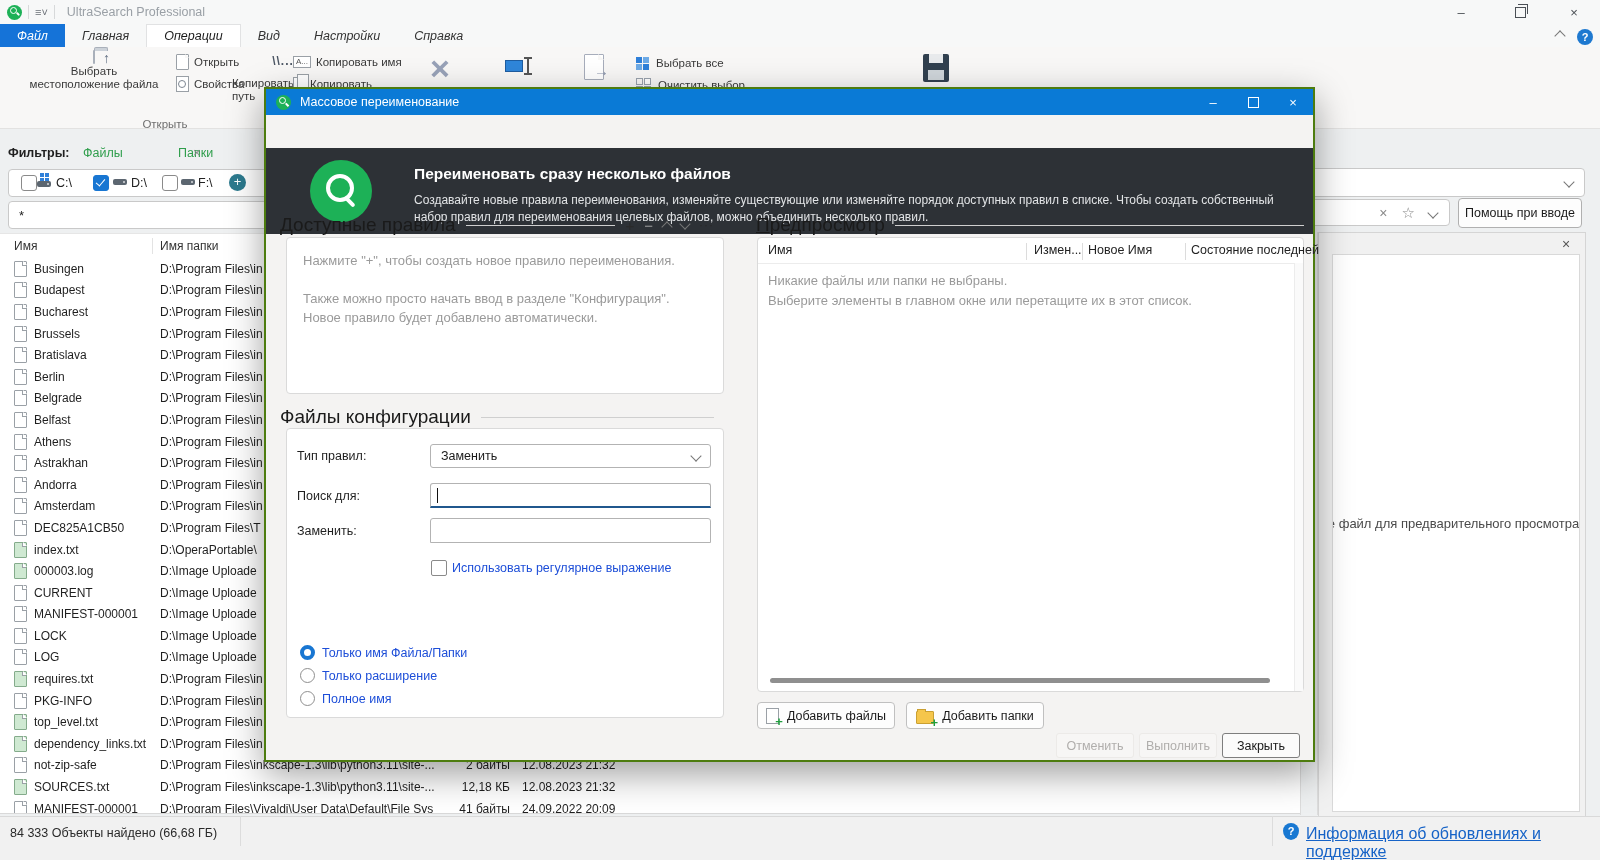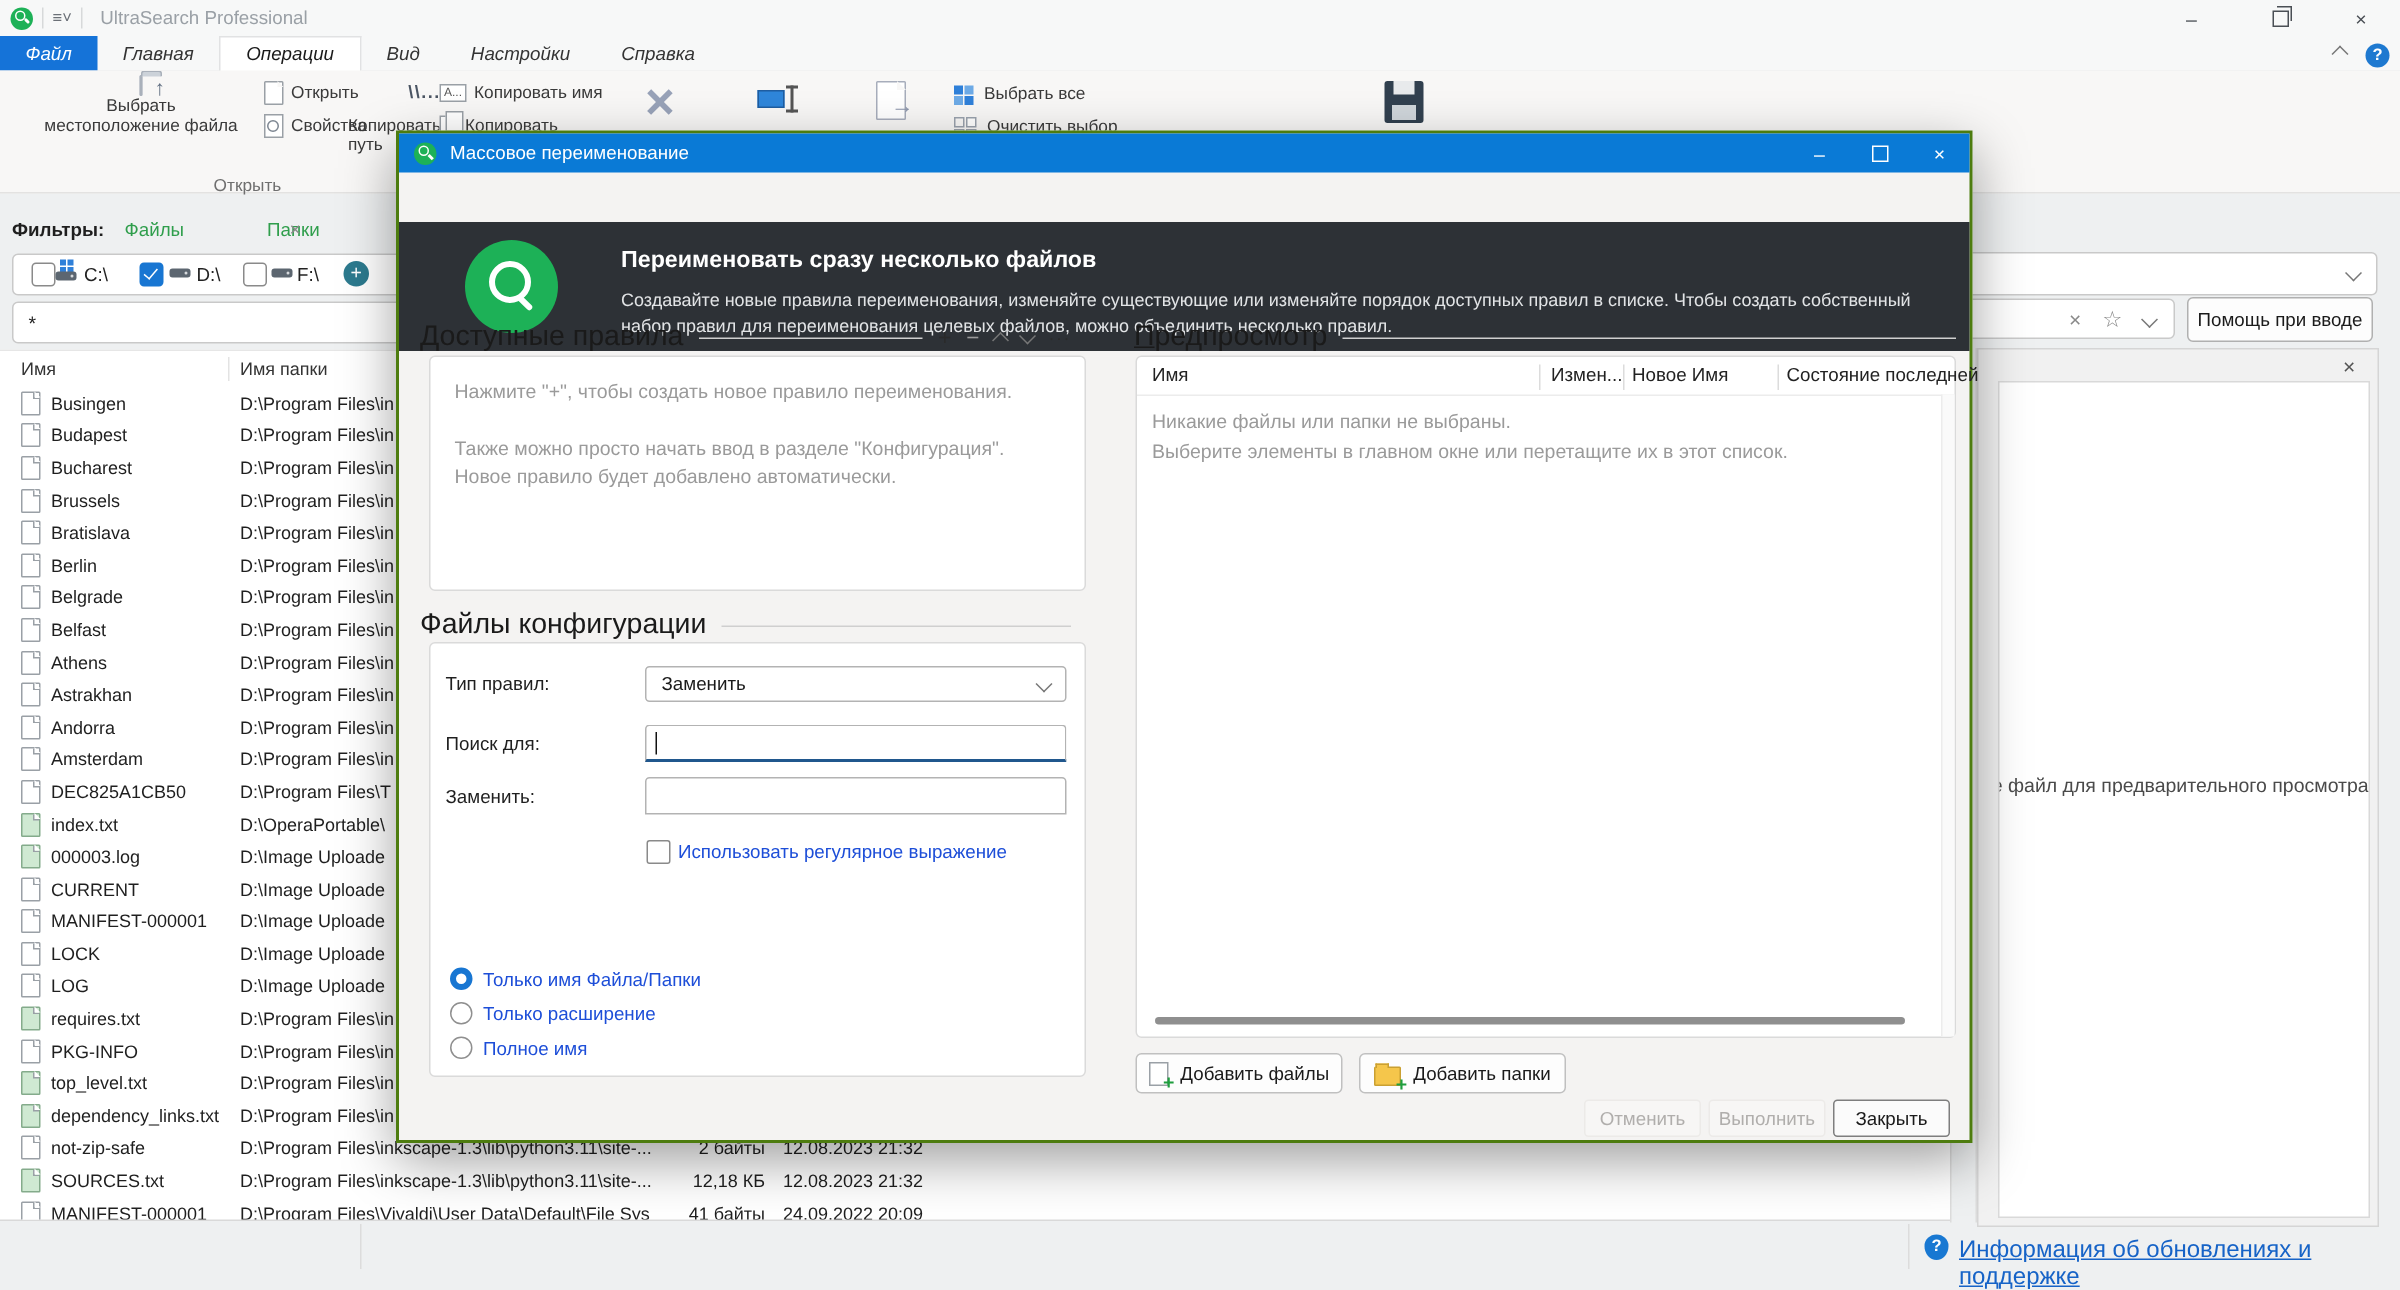--- a/index.html
+++ b/index.html
@@ -427,20 +427,23 @@
     </div>
 
   <div id="splitter" class="abs"></div>
   <div id="splitter-thumb" class="abs"></div>
   <div id="preview-wrap" class="abs"></div>
   <div id="preview-close" class="abs">×</div>
   <div id="preview-box" class="abs">
     <span>Выберите файл для предварительного просмотра</span>
   </div>
 
+  <div id="statusbar" class="abs">
+    <span style="position:absolute;left:10px;top:9px;color:#2a2a2a;">84 333 Объекты найдено (66,68 ГБ)</span>
+  </div>
   <span class="ssep abs" style="left:240px;"></span>
   <span class="ssep abs" style="left:1272px;"></span>
   <div id="shield" class="abs">?</div>
   <a id="update-link" class="abs">Информация об обновлениях и поддержке</a>
 
   <div id="dialog" class="abs">
     <div id="dlg-titlebar" class="abs">
       <span class="dlg-logo"></span>
       <span id="dlg-title">Массовое переименование</span>
       <span style="flex:1;"></span>

